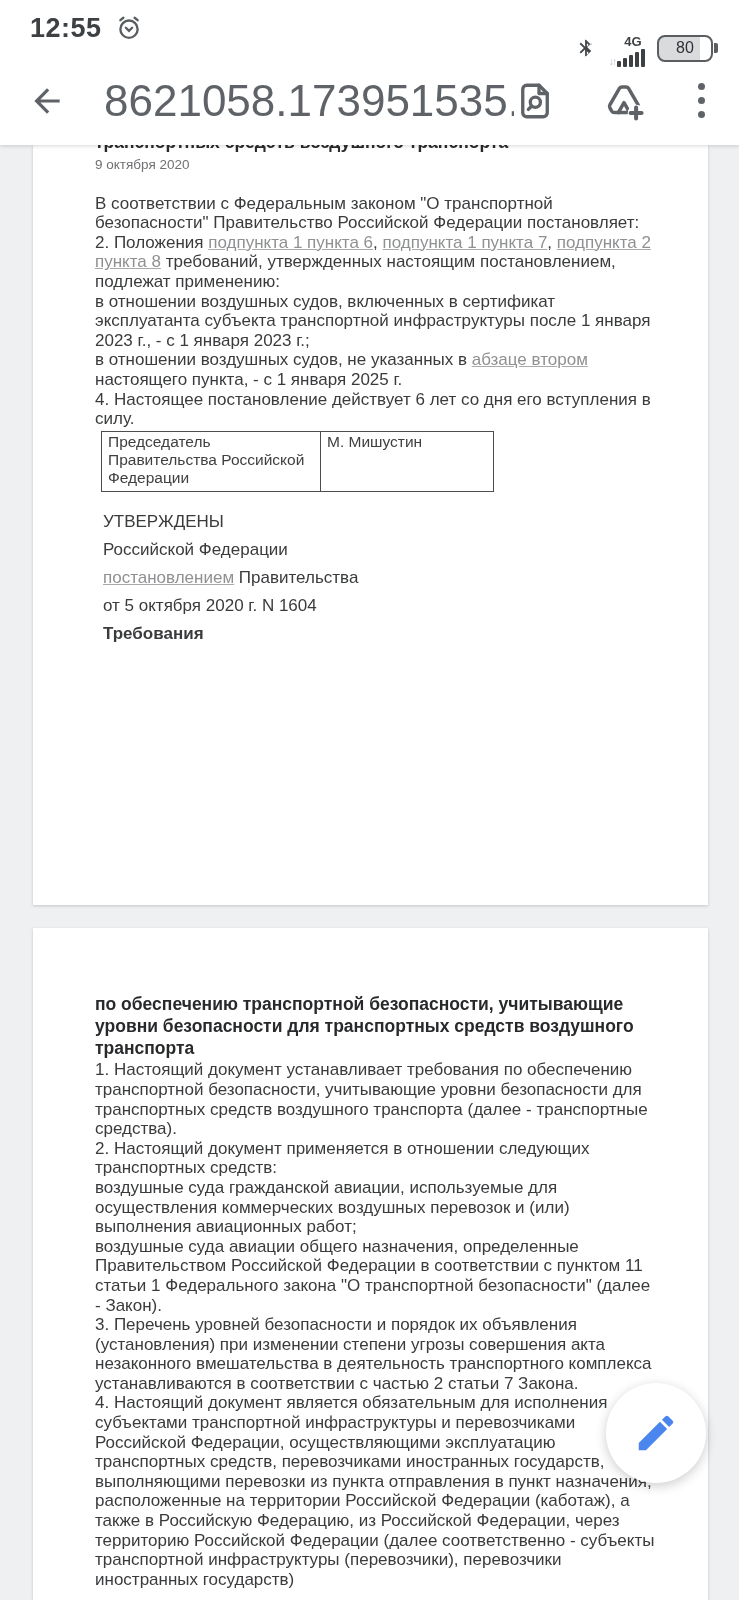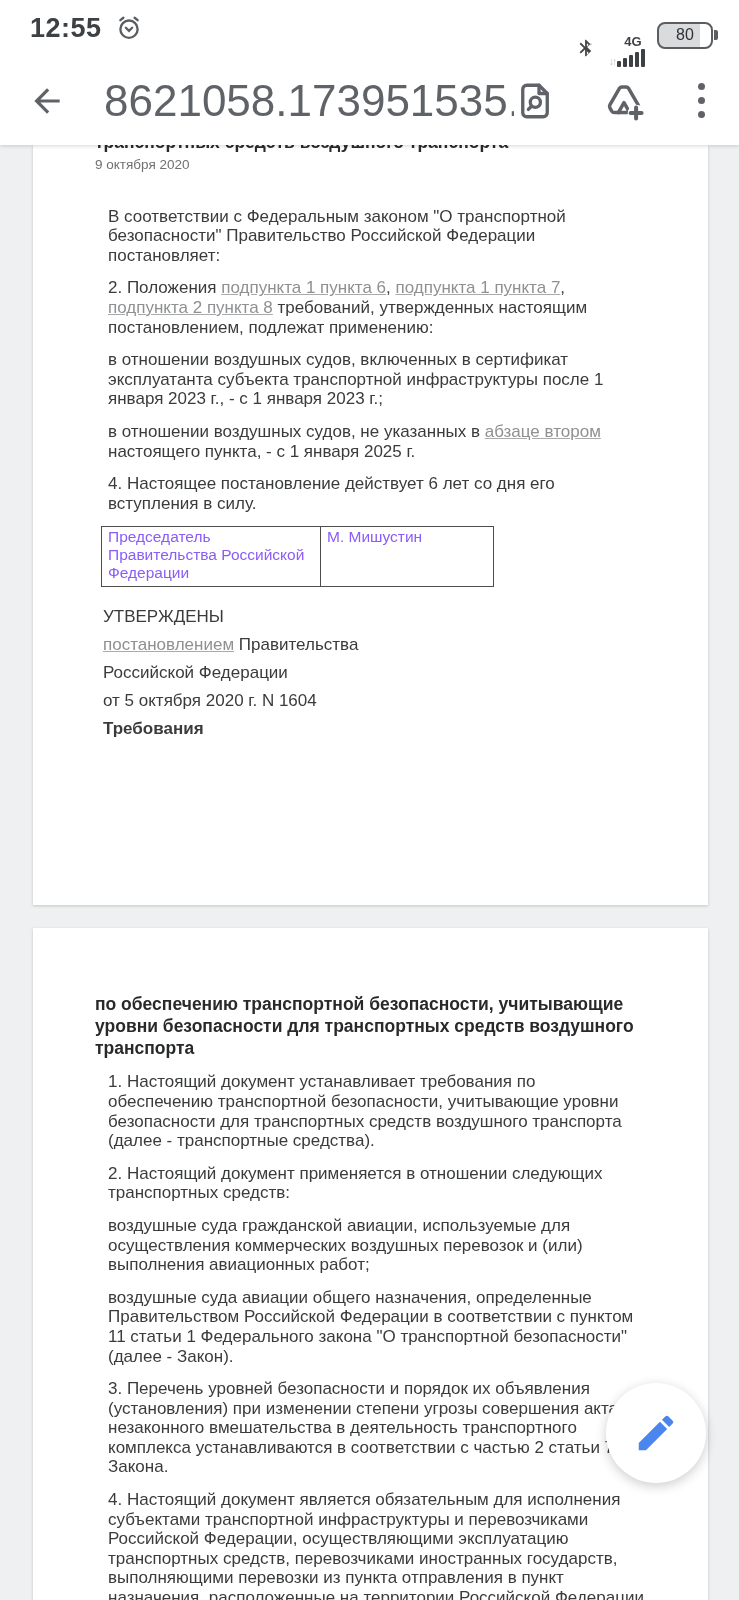--- a/index.html
+++ b/index.html
@@ -13,21 +13,21 @@
   .sb-alarm { margin-left:13px; display:flex; }
   .sb-right { margin-left:auto; display:flex; align-items:flex-end; gap:12px; }
   .signal { display:flex; flex-direction:column; align-items:center; line-height:1;margin-top:45px; }
   .sig-4g { font-size:13px; font-weight:bold; color:#3e4144; margin-left:12px; }
   .sig-row { display:flex; align-items:flex-end; gap:2px; margin-top:1px; }
   .sig-arrows { font-size:10px; color:#b4b7ba; letter-spacing:-2px; line-height:10px; }
   .bars { display:flex; align-items:flex-end; gap:2px; }
   .bars span { width:4px; background:#3e4144; border-radius:1px; display:block; }
   .battery { width:56px; height:27px; border:2.5px solid #5b5e61; border-radius:8px;
              display:flex; align-items:center; justify-content:center;
-             font-size:16px; color:#2f3235; position:relative; margin-bottom:18px;
+             font-size:16px; color:#2f3235; position:relative; margin-bottom:5px;
              background:linear-gradient(to right,#d9dbdd 78%,#ffffff 78%);text-align:right; }
   .battery::after { content:''; position:absolute; right:-7px; top:6px; width:4px;
                     height:10px; background:#5b5e61; border-radius:0 2px 2px 0; }
 
   
   .toolbar { height:89px; background:#fff; display:flex; align-items:center;
              padding:0 28px 0 28px; position:relative; z-index:2;
              box-shadow:0 1px 4px rgba(0,0,0,.16); }
   .tb-back { display:flex; margin-right:38px; cursor:pointer; }
   .tb-title { font-size:44px; color:#5f6368; white-space:nowrap; overflow:hidden; }
@@ -43,25 +43,25 @@
   #page1 { top:0; height:760px; }
   #page2 { top:783px; height:672px; }
 
   .doc-body { padding:0 50px 0 62px; font-size:17px; line-height:19.6px; color:#3a3b3d; }
   #page2 .doc-body { padding-top:66px; }
 
   .clipped-heading { font-size:17.5px; line-height:21px; font-weight:bold; color:#292a2c;
                      margin-top:-13px; white-space:nowrap; }
   .doc-date { font-size:13.5px; color:#6f7072; margin-top:2px; }
   .blank { height:19px; }
-  .doc-paras p { margin:13px; }
+  .doc-paras p { margin:0; }
   .doc-link { color:#8f9092; text-decoration:underline; text-decoration-color:#a9aaac; cursor:pointer; }
 
   .sign-table { border-collapse:collapse; margin:2px 0 0 6px; font-size:15.5px;
-                line-height:18px; color:#8b5cf6; }
+                line-height:18px; color:#404040; }
   .sign-table td { border:1.5px solid #4d4d4d; vertical-align:top; padding:1px 5px 4px 6px; }
   .sign-table td:first-child { width:219px; }
   .sign-table td:last-child  { width:173px; }
 
   .approved p { margin:8px; line-height:20px; }
 
   .doc-heading { font-size:17.5px; line-height:21.8px; font-weight:bold; color:#28292b;
                  margin-bottom:1px; }
 
   
@@ -157,22 +157,22 @@
         <tbody>
             <tr>
           <td>Председатель Правительства Российской Федерации</td>
           <td>М. Мишустин</td>
         </tr>
       </tbody>
         </table>
       <div class="blank" style="height:12px"></div>
       <div class="doc-paras approved">
           <p><span>УТВЕРЖДЕНЫ</span></p>
+          <p><span>Российской Федерации</span></p>
           <p><span class="doc-link">постановлением</span><span> Правительства</span></p>
-          <p><span>Российской Федерации</span></p>
           <p><span>от 5 октября 2020 г. N 1604</span></p>
           <p><b>Требования</b></p>
         </div>
     </div>
   </div>
 
   <div class="page" id="page2">
     <div class="doc-body">
       <div class="doc-heading">по обеспечению транспортной безопасности, учитывающие уровни безопасности для транспортных средств воздушного транспорта</div>
       <div class="doc-paras">

